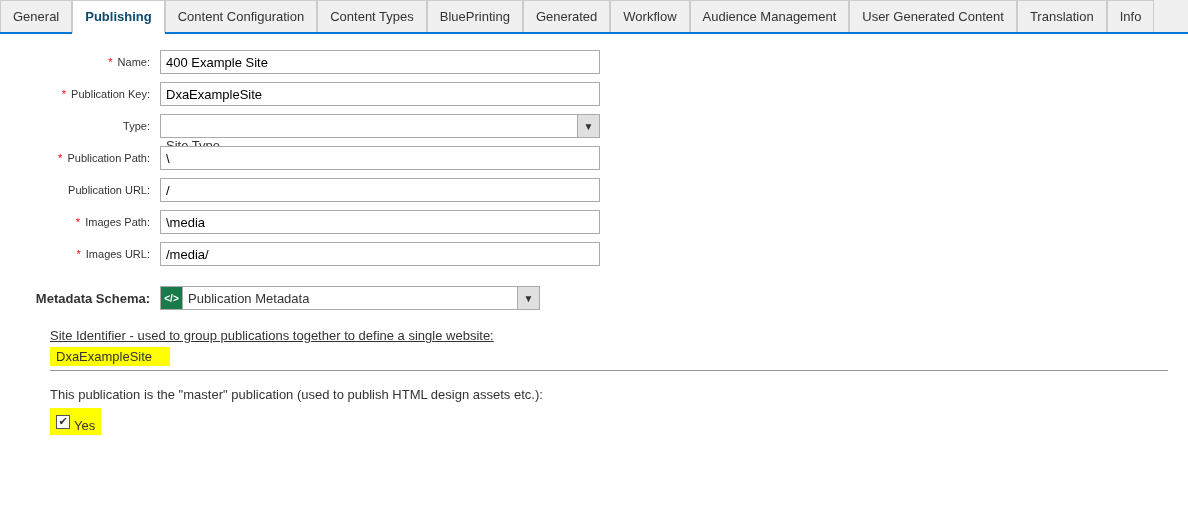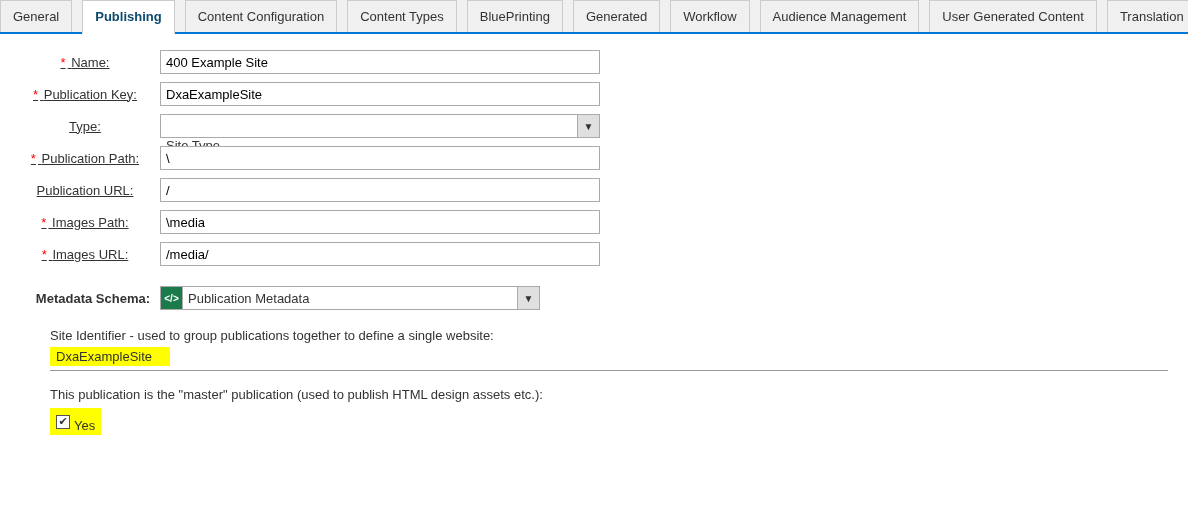--- a/index.html
+++ b/index.html
@@ -9,21 +9,20 @@
       background: #fff;
       color: #333;
     }
 
     
     .tabs {
       display: flex;
       border-bottom: 2px solid #0078d7;
       background: #f0f0f0;
       flex-wrap: nowrap;
-      gap: 10px;
     }
     .tab {
       padding: 8px 12px;
       border: 1px solid #ccc;
       border-bottom: none;
       cursor: pointer;
       white-space: nowrap;
       background: #f0f0f0;
       color: #333;
       font-size: 13px;
@@ -48,26 +47,25 @@
     }
 
     
     .form-row {
       display: flex;
       align-items: center;
       margin-bottom: 8px;
     }
     .form-label {
       width: 140px;
-      text-align: center;
+      text-align: right;
       padding-right: 10px;
-      font-size: 13px;
+      font-size: 11px;
       color: #333;
       flex-shrink: 0;
-      text-decoration: underline;
     }
     .required-star {
       color: red;
       margin-right: 2px;
     }
     .form-input {
       width: 440px;
       padding: 3px 5px;
       border: 1px solid #aaa;
       font-size: 13px;
@@ -155,20 +153,21 @@
       align-items: center;
       justify-content: center;
       cursor: pointer;
       font-size: 10px;
     }
 
     
     .site-identifier-section {
       margin-top: 18px;
       padding-left: 30px;
+      text-decoration: underline;
     }
     .site-identifier-label {
       font-size: 13px;
       color: #333;
       margin-bottom: 4px;
     }
     .site-identifier-value {
       background: #ffff00;
       padding: 2px 6px;
       font-size: 13px;

